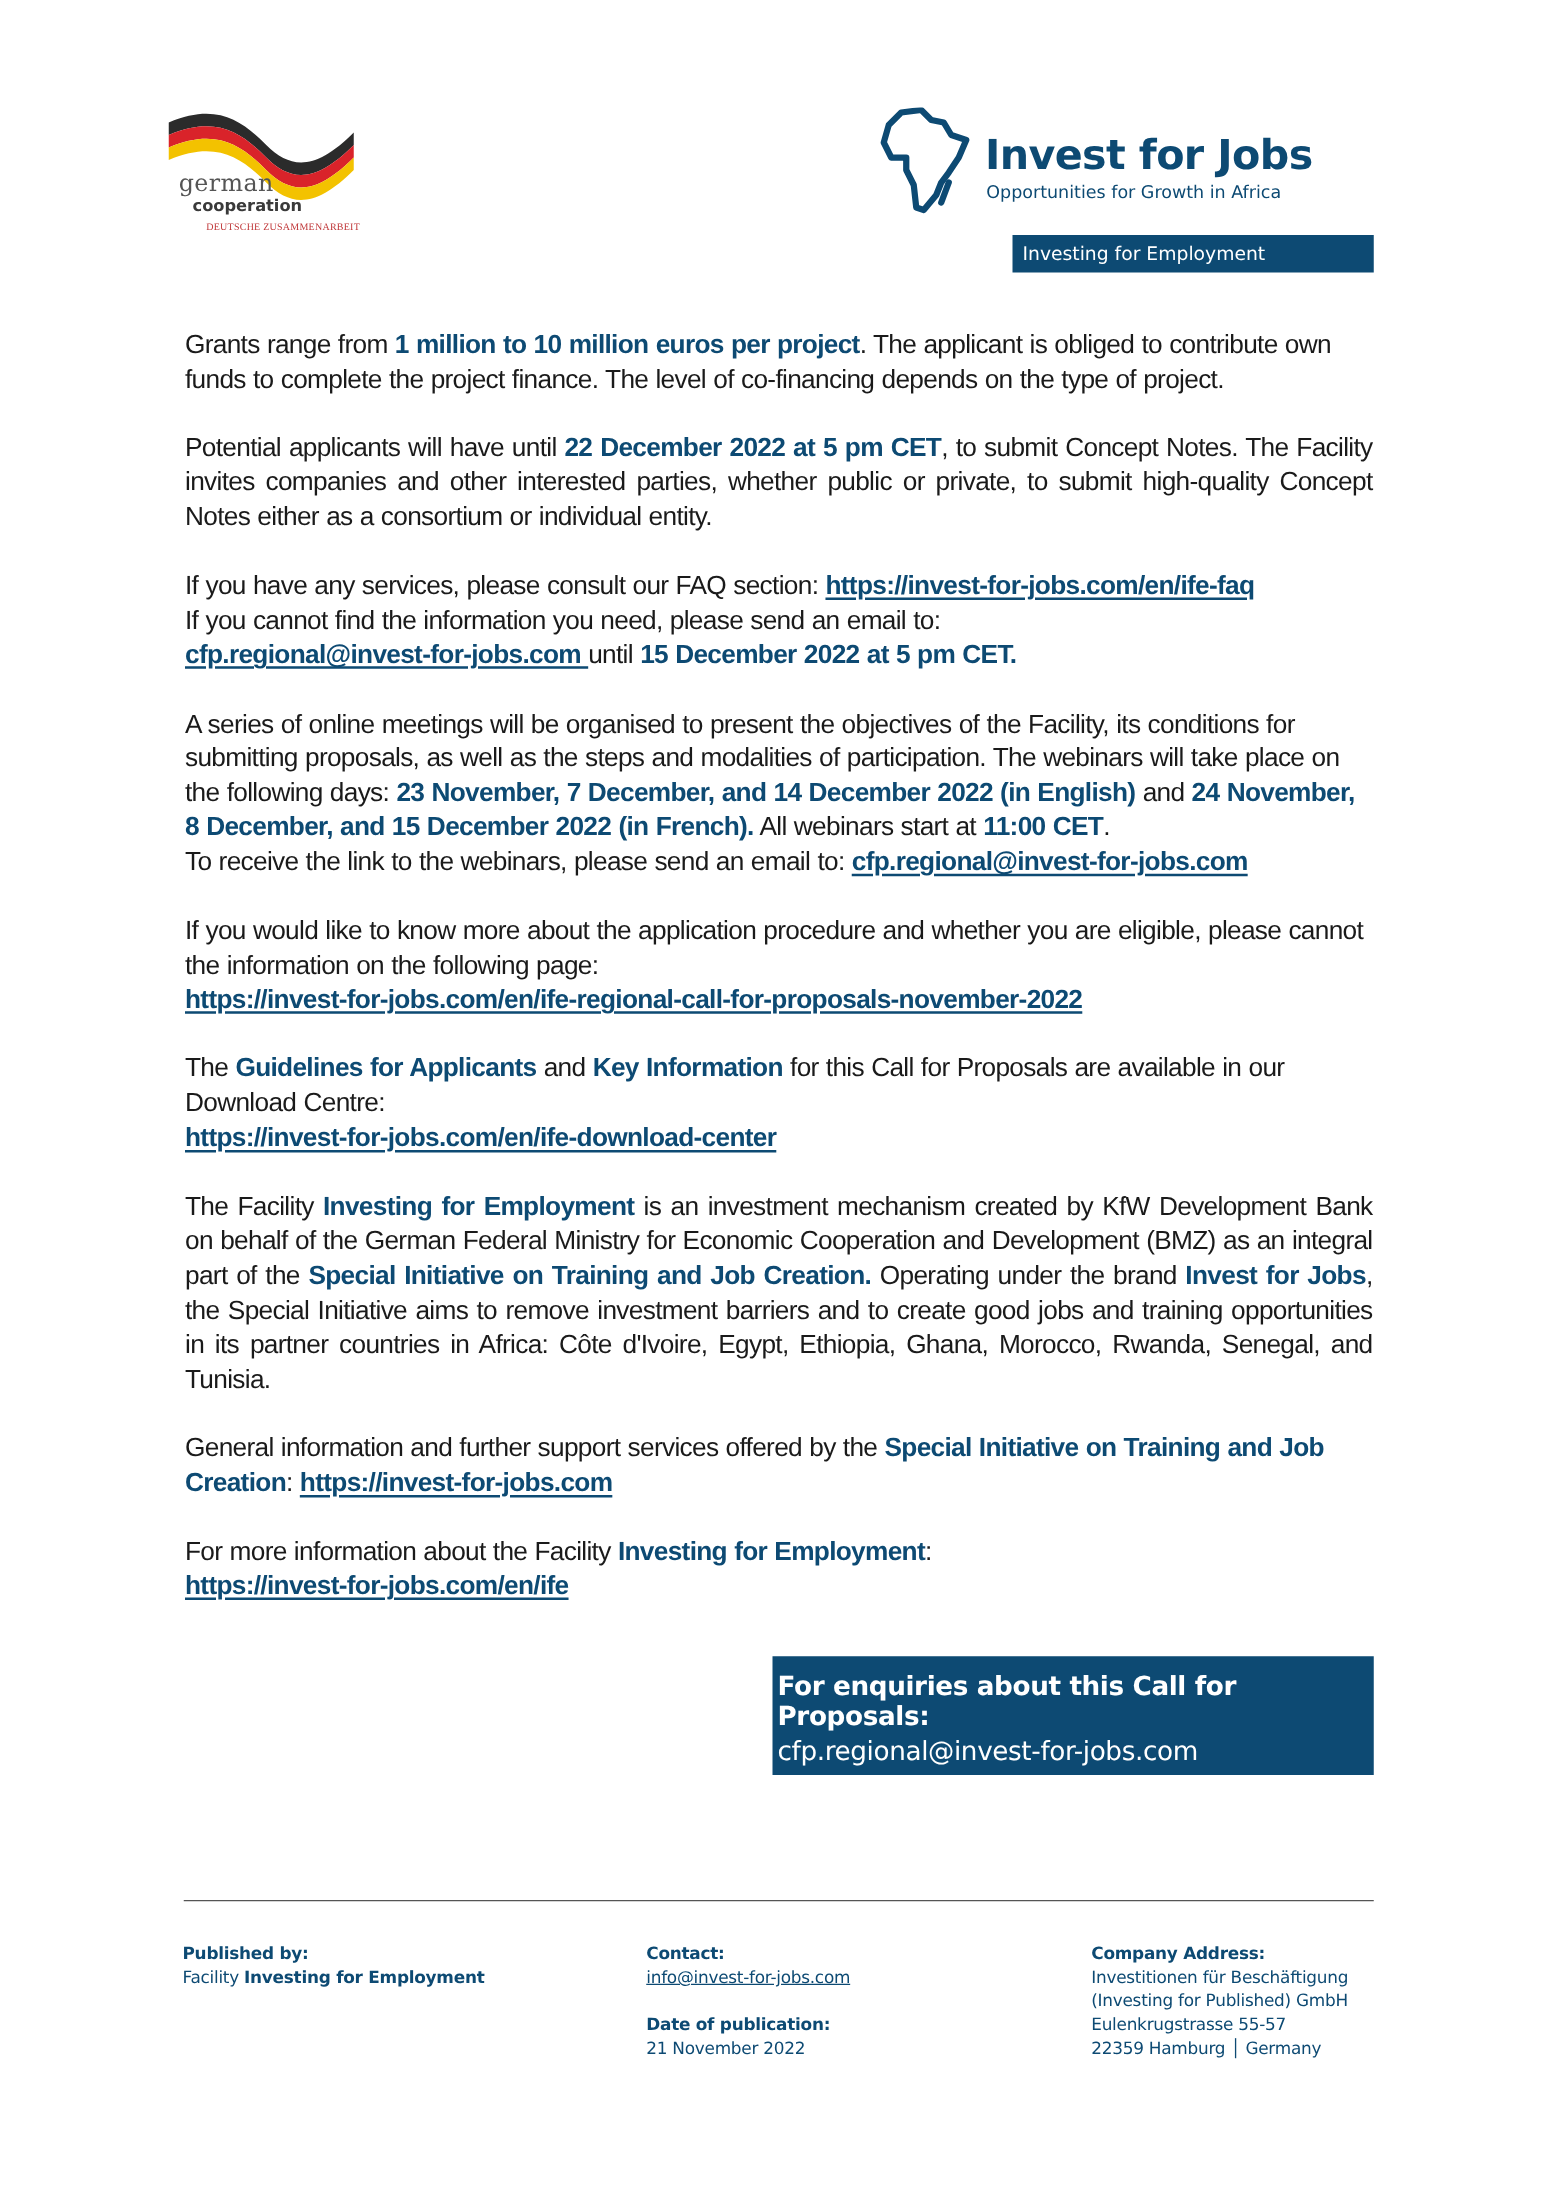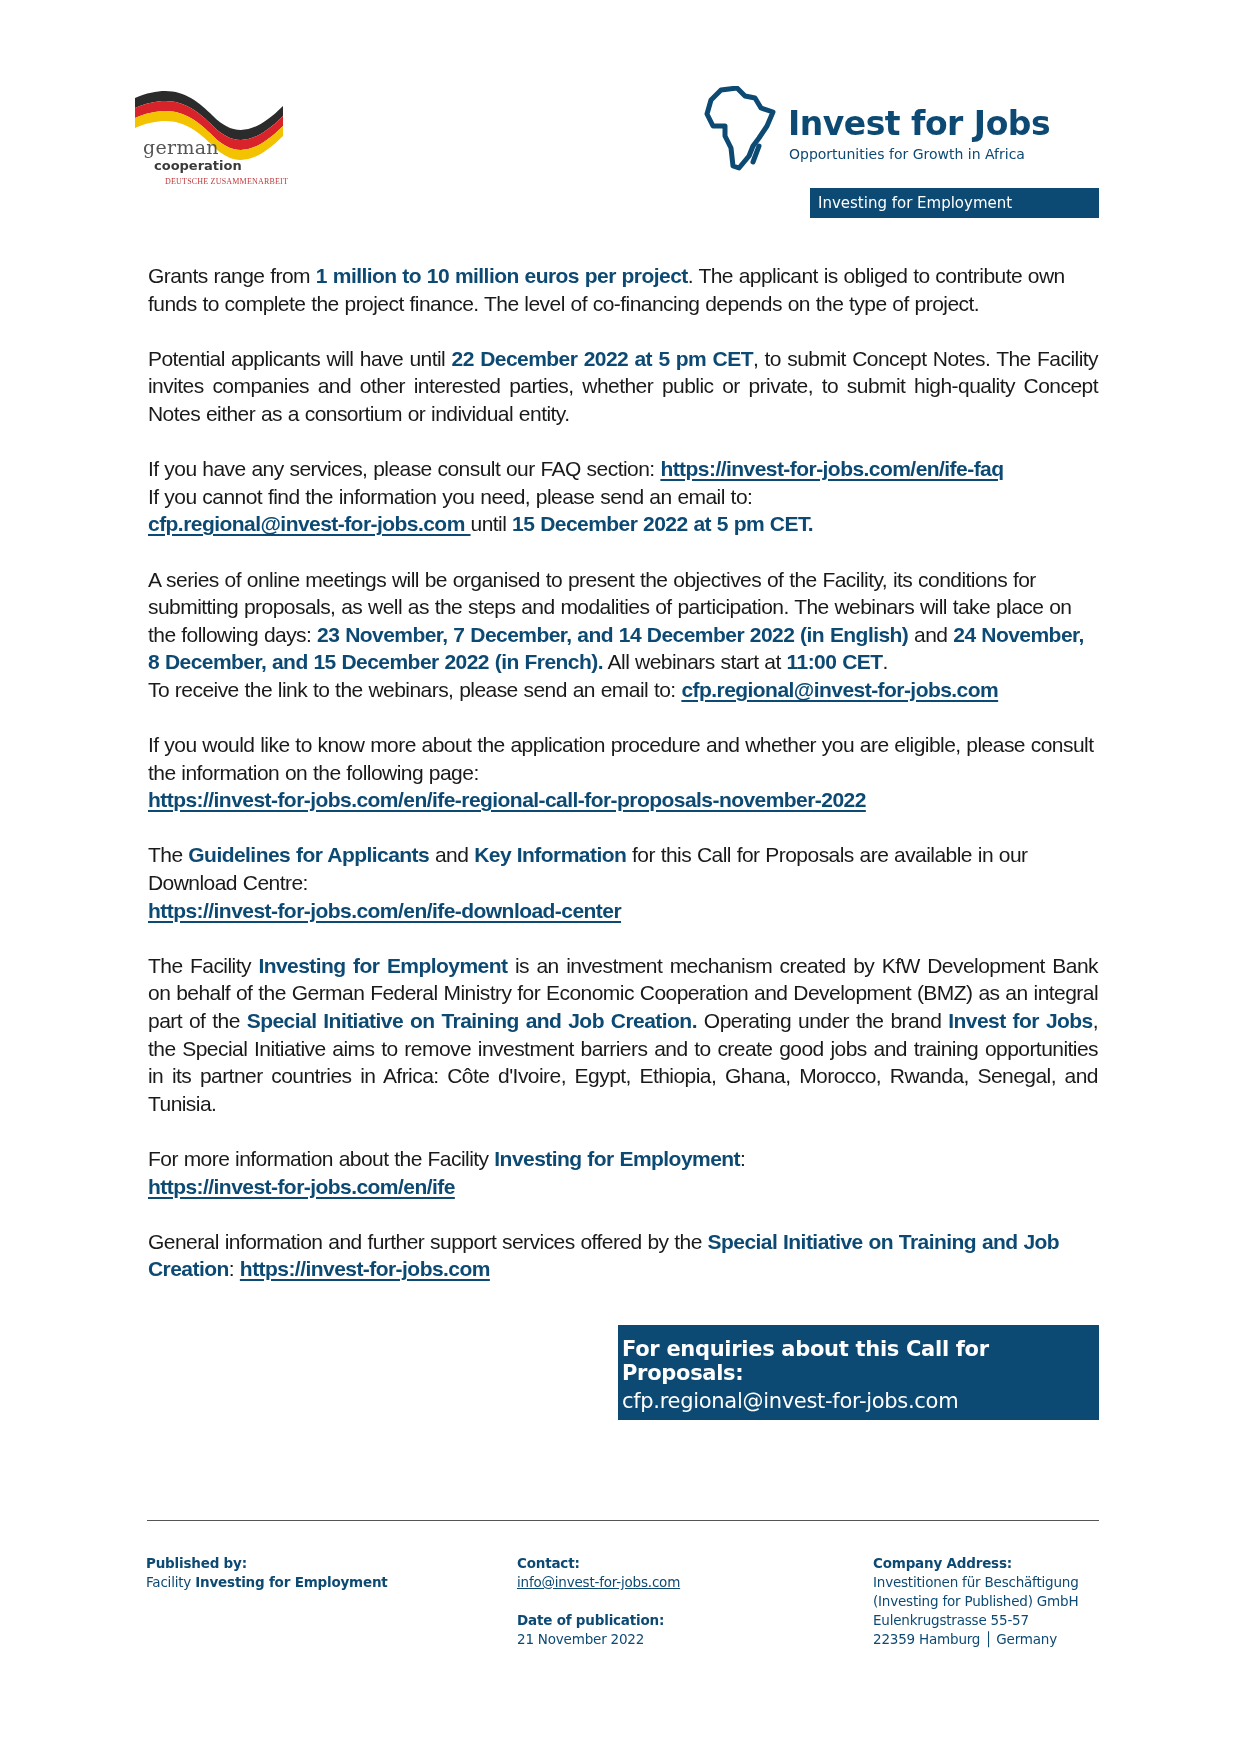--- a/index.html
+++ b/index.html
@@ -62,36 +62,36 @@
   <p>
     <span>If you have any services, please consult our FAQ section: </span><a class="lnk">https://invest-for-jobs.com/en/ife-faq</a><br>
     <span>If you cannot find the information you need, please send an email to:</span><br>
     <a class="lnk">cfp.regional@invest-for-jobs.com </a><span>until </span><span class="hl">15 December 2022 at 5 pm CET.</span>
   </p>
   <p>
     <span>A series of online meetings will be organised to present the objectives of the Facility, its conditions for submitting proposals, as well as the steps and modalities of participation. The webinars will take place on the following days: </span><span class="hl">23 November, 7 December, and 14 December 2022 (in English)</span><span> and </span><span class="hl">24 November, 8 December, and 15 December 2022 (in French).</span><span> All webinars start at </span><span class="hl">11:00 CET</span><span>.</span><br>
     <span>To receive the link to the webinars, please send an email to: </span><a class="lnk">cfp.regional@invest-for-jobs.com</a>
   </p>
   <p>
-    <span>If you would like to know more about the application procedure and whether you are eligible, please consult the information on the following page:</span><br>
+    <span>If you would like to know more about the application procedure and whether you are eligible, please cannot the information on the following page:</span><br>
     <a class="lnk">https://invest-for-jobs.com/en/ife-regional-call-for-proposals-november-2022</a>
   </p>
   <p>
     <span>The </span><span class="hl">Guidelines for Applicants</span><span> and </span><span class="hl">Key Information</span><span> for this Call for Proposals are available in our Download Centre:</span><br>
     <a class="lnk">https://invest-for-jobs.com/en/ife-download-center</a>
   </p>
   <p class="just">
     <span>The Facility </span><span class="hl">Investing for Employment</span><span> is an investment mechanism created by KfW Development Bank on behalf of the German Federal Ministry for Economic Cooperation and Development (BMZ) as an integral part of the </span><span class="hl">Special Initiative on Training and Job Creation.</span><span> Operating under the brand </span><span class="hl">Invest for Jobs</span><span>, the Special Initiative aims to remove investment barriers and to create good jobs and training opportunities in its partner countries in Africa: Côte d'Ivoire, Egypt, Ethiopia, Ghana, Morocco, Rwanda, Senegal, and Tunisia.</span>
   </p>
   <p>
+    <span>General information and further support services offered by the </span><span class="hl">Special Initiative on Training and Job Creation</span><span>: </span><a class="lnk">https://invest-for-jobs.com</a>
+  </p>
+  <p>
     <span>For more information about the Facility </span><span class="hl">Investing for Employment</span><span>:</span><br>
     <a class="lnk">https://invest-for-jobs.com/en/ife</a>
-  </p>
-  <p>
-    <span>General information and further support services offered by the </span><span class="hl">Special Initiative on Training and Job Creation</span><span>: </span><a class="lnk">https://invest-for-jobs.com</a>
   </p>
 </div>
 
 <div class="enquiry">
   <div class="t">For enquiries about this Call for Proposals:</div>
   <div class="e">cfp.regional@invest-for-jobs.com</div>
 </div>
 
 <div class="rule"></div>
 

